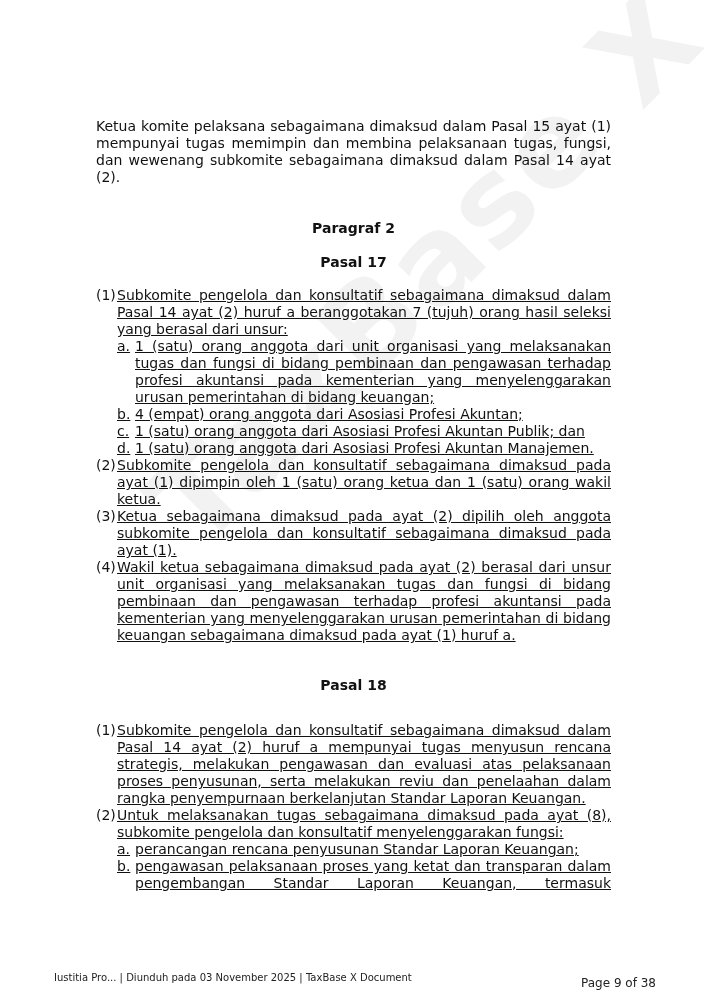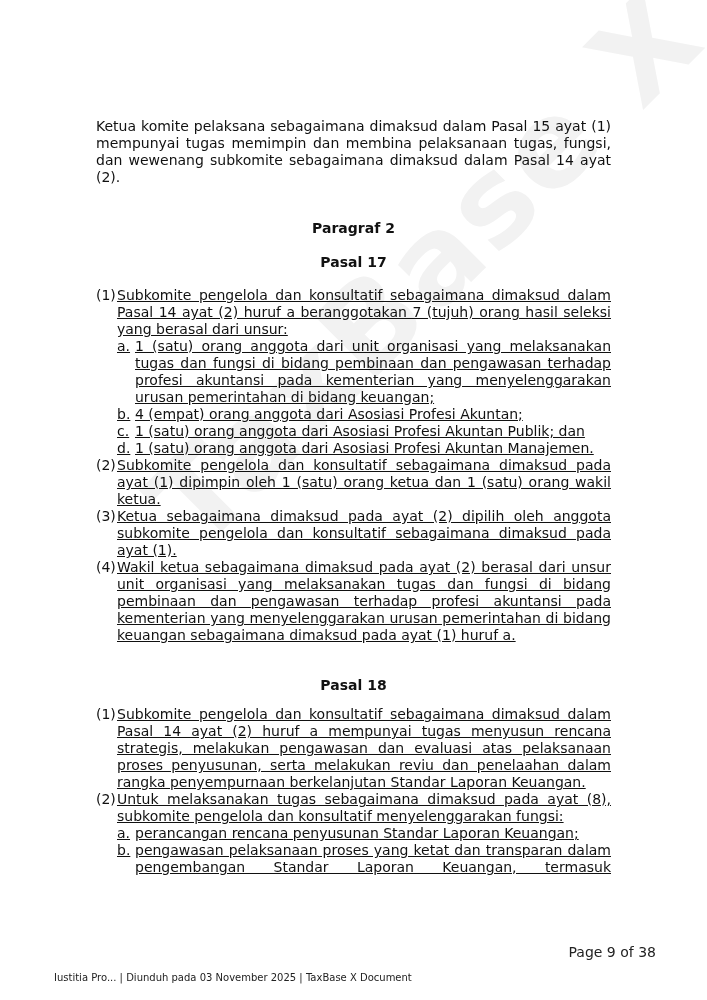--- a/index.html
+++ b/index.html
@@ -8,30 +8,30 @@
   .watermark { position: absolute; left: 95px; top: 270px; width: 520px; text-align: center;
                transform: rotate(-45deg); transform-origin: center center;
                font-family: "DejaVu Sans", sans-serif; font-weight: bold; font-size: 120px;
                color: #f2f2f2; white-space: nowrap; z-index: 0; pointer-events: none; letter-spacing: 4px; }
   .page { position: absolute; left: 96px; top: 118px; width: 515px; z-index: 1;
           font-size: 14px; line-height: 17px; }
   .para { text-align: justify; margin: 0; }
   .heading { text-align: center; font-weight: bold; margin: 0; }
   .h-block { margin-top: 34px; }
   .pasal { margin-top: 17px; margin-bottom: 16px; }
-  .pasal18 { margin-top: 33px; margin-bottom: 12px; }
+  .pasal18 { margin-top: 33px; margin-bottom: 28px; }
   .ayat { display: flex; text-align: justify; }
   .ayat .num { width: 21px; flex: 0 0 21px; }
   .ayat .body { flex: 1; text-decoration: underline; }
   .ayat .txt { text-align: justify; }
   .sub { display: flex; }
   .sub .letter { width: 18px; flex: 0 0 18px; }
   .sub .txt { flex: 1; text-align: justify; }
   .footer-left { position: absolute; left: 54px; top: 972px; font-size: 10px; color: #222; z-index: 1; }
-  .footer-right { position: absolute; right: 51px; top: 944px; font-size: 14px; color: #222; z-index: 1; }
+  .footer-right { position: absolute; right: 51px; top: 976px; font-size: 12px; color: #222; z-index: 1; }
   .last-line-justify { text-align-last: justify; }
 </style>
 </head>
 <body>
 
 <div class="watermark">TaxBase X</div>
 
 <div class="page">
   <p class="para">Ketua komite pelaksana sebagaimana dimaksud dalam Pasal 15 ayat (1) mempunyai tugas memimpin dan membina pelaksanaan tugas, fungsi, dan wewenang subkomite sebagaimana dimaksud dalam Pasal 14 ayat (2).</p>
 

